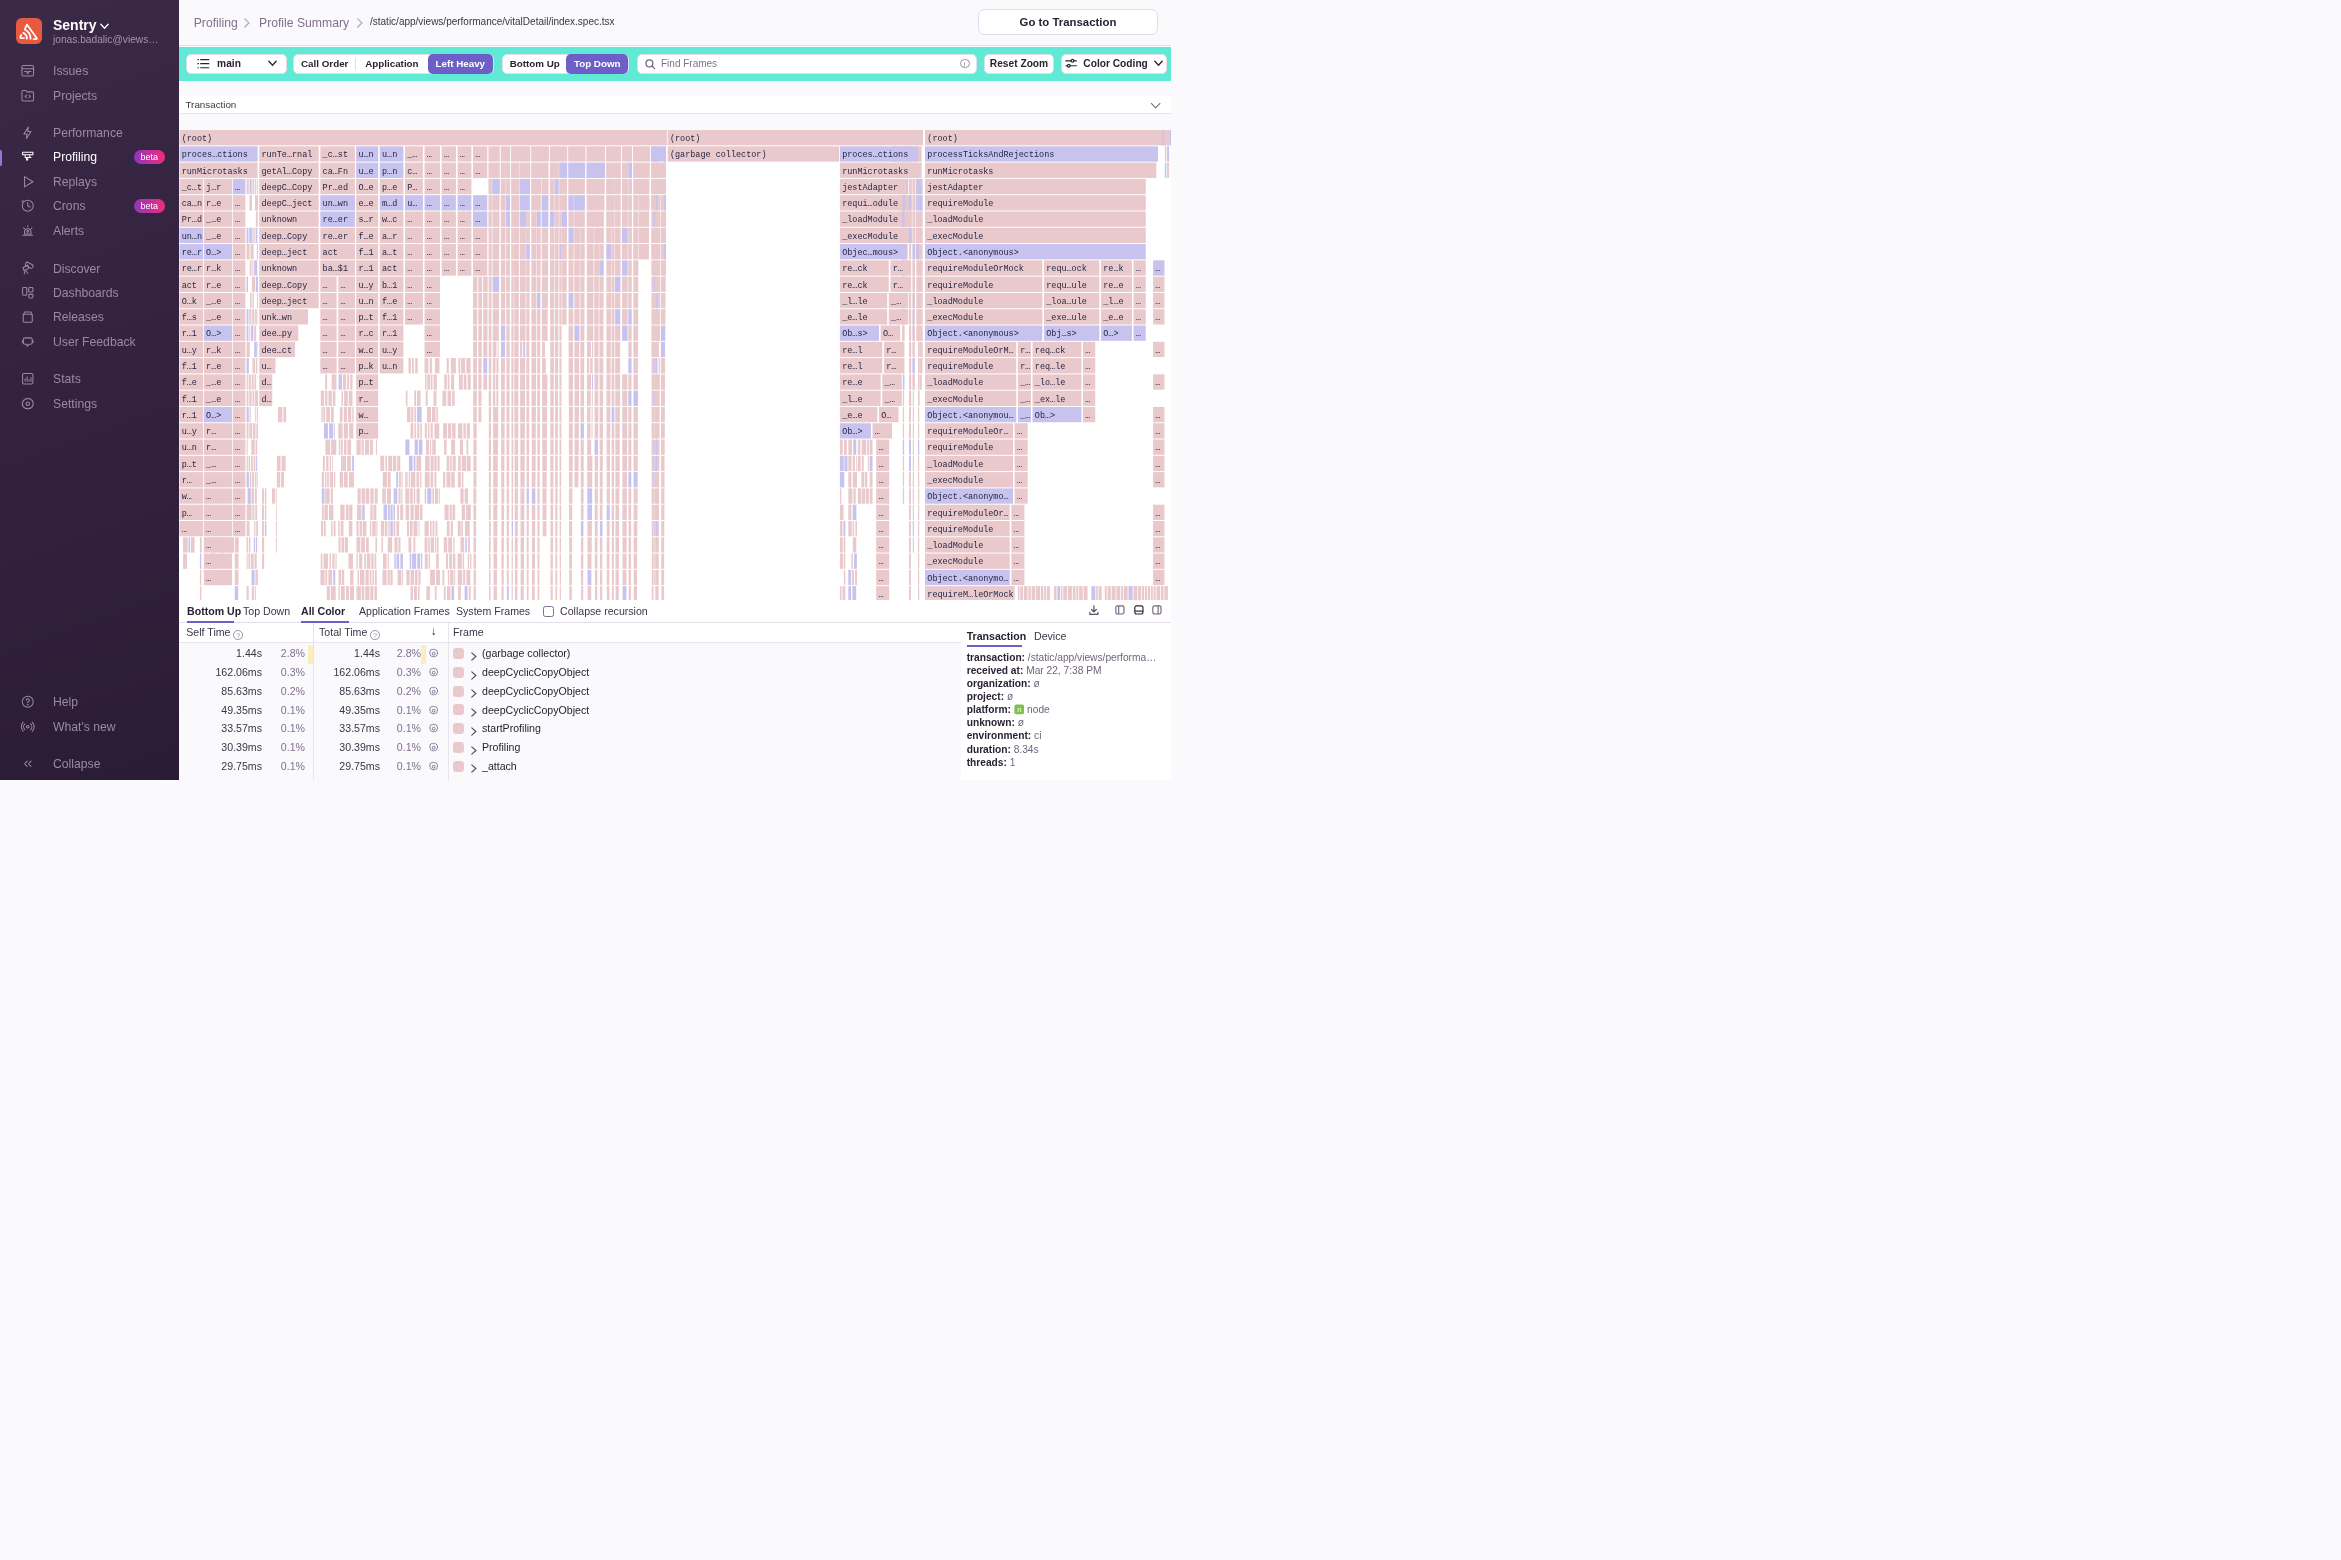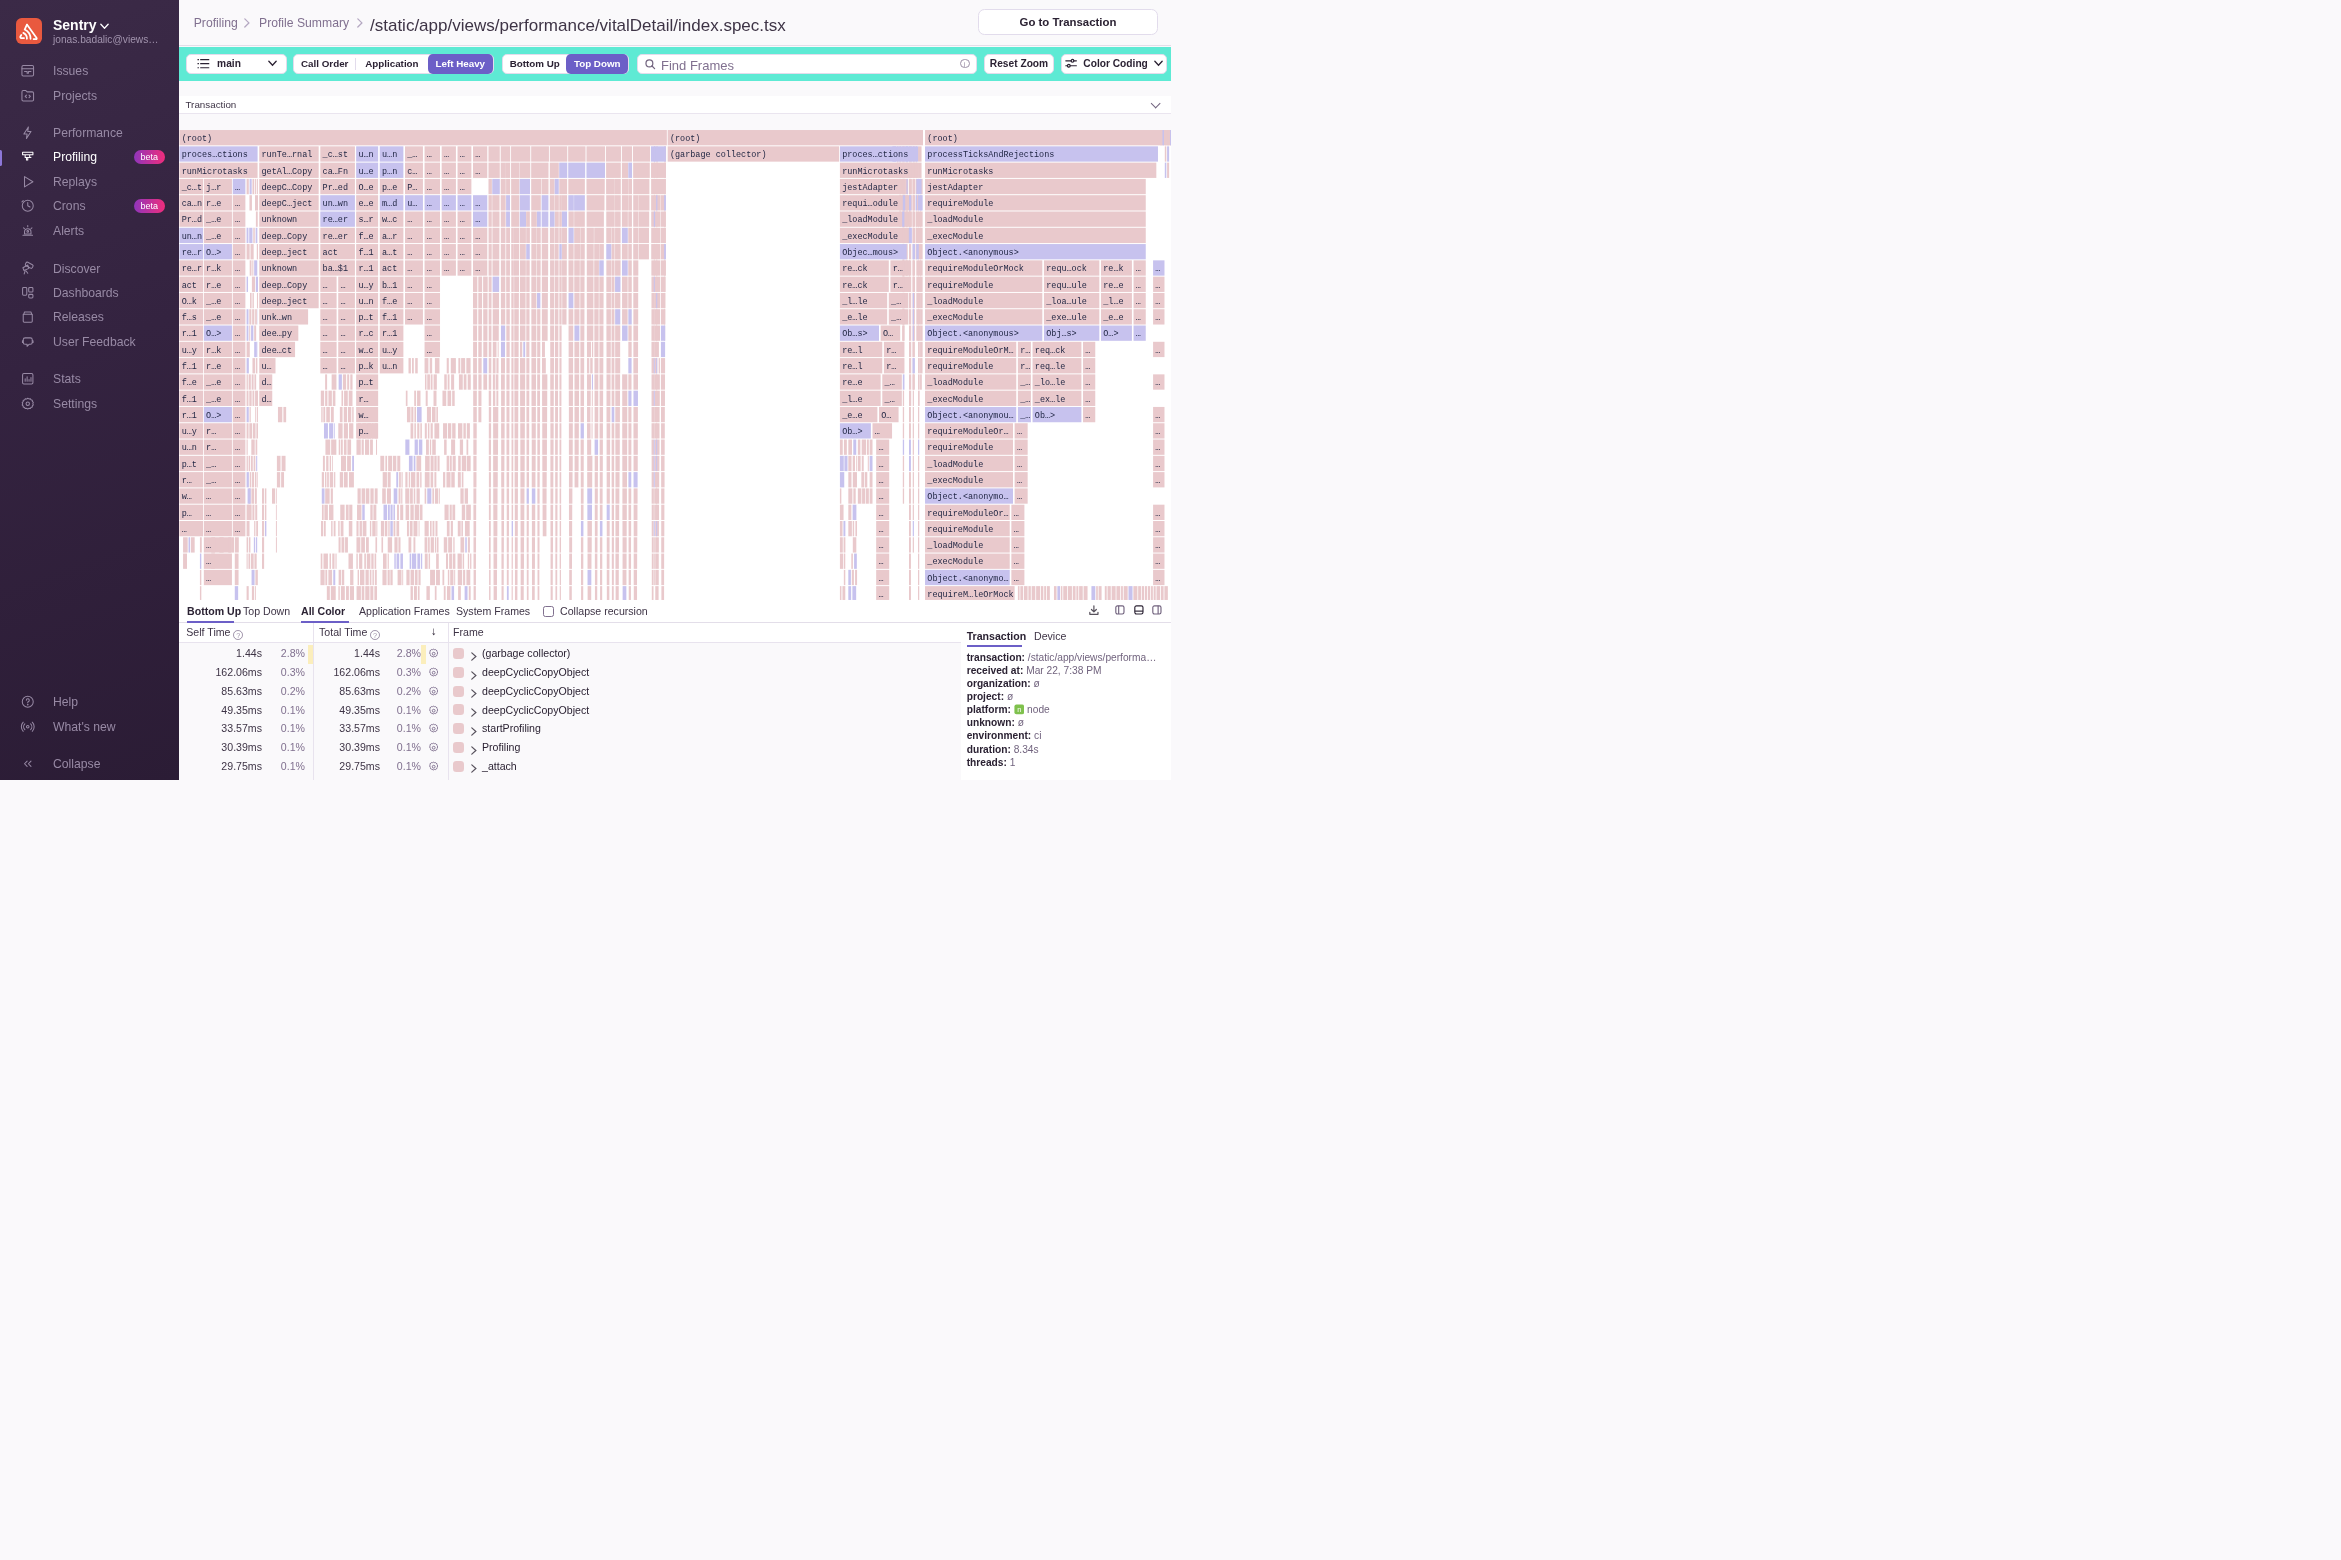--- a/index.html
+++ b/index.html
@@ -8,30 +8,30 @@
 .orgmail{position:absolute;left:53px;top:34px;font-size:10.2px;color:#a294ae}
 .nav{position:absolute;left:0;width:179px;height:24.4px;display:flex;align-items:center;color:#988aa5;font-size:12.2px}
 .nav svg{position:absolute;left:20.4px;width:15.5px;height:15.5px}
 .nav span.t{position:absolute;left:53px}
 .nav.act{color:#fff}
 .badge{position:absolute;left:134px;padding:2px 6.5px;border-radius:8.1px;font-size:9px;color:#fff;background:linear-gradient(90deg,#9035bb,#ef2d7c)}
 .actbar{position:absolute;left:0;top:150px;width:2.4px;height:16.3px;background:#8d77d8;border-radius:0 1.6px 1.6px 0}
 #main{position:absolute;left:179px;top:0;width:992px;height:780px}
 #topbar{position:absolute;left:0;top:0;width:992px;height:46px;border-bottom:0.8px solid #e3dee9;background:#faf9fb}
 .crumb{position:absolute;top:15.5px;font-size:12.2px;color:#80708f}
-.crumbpath{position:absolute;top:15.5px;font-size:17px;color:#3e3446}
+.crumbpath{position:absolute;top:15.5px;font-size:10px;color:#3e3446}
 #gotrans{position:absolute;left:799px;top:9px;width:180px;height:26px;border:0.8px solid #e2dcec;border-radius:6.5px;background:#fff;font-size:11.4px;font-weight:bold;color:#2b2233;text-align:center;line-height:24.4px}
 #toolbar{position:absolute;left:0;top:47px;width:992px;height:34px;background:#5eead4}
 .btn{position:absolute;top:6.5px;height:20.4px;border:0.8px solid #e2dcec;border-radius:4.9px;background:#fff;color:#2b2233;font-size:10.2px;font-weight:bold;display:flex;align-items:center;justify-content:center}
 .seg{position:absolute;top:6.5px;height:20.4px;border:0.8px solid #e2dcec;border-radius:4.9px;background:#fff;display:flex;align-items:center;font-size:9.8px;font-weight:bold;color:#2b2233}
 .seg .it{display:inline-flex;align-items:center;justify-content:center;white-space:nowrap;height:19px}
 .seg .sel{display:inline-flex;align-items:center;justify-content:center;white-space:nowrap;background:#6c5fc7;color:#fff;border-radius:4.9px;height:20.4px;margin:-0.8px 0}
 .seg .dv{width:0.8px;height:12.2px;background:#e2dcec}
 #search{position:absolute;left:458px;top:6.5px;width:340px;height:20.4px;border:0.8px solid #e2dcec;border-radius:4.9px;background:#fff}
-#search .ph{position:absolute;left:23px;top:3.7px;font-size:13px;color:#80708f}
+#search .ph{position:absolute;left:23px;top:3.7px;font-size:10px;color:#80708f}
 .hdrrow{position:absolute;left:0;width:992px;background:#fff;border-bottom:0.8px solid #eae5ef;font-size:9.8px;color:#3e3446}
 .hdrrow span{position:absolute;left:6.5px}
 .chev{position:absolute;width:7.3px;height:7.3px;border-right:1.3px solid #71637e;border-bottom:1.3px solid #71637e;transform:rotate(45deg)}
 #flamebg{position:absolute;left:0;top:130px;width:992px;height:470px;background:#fff}
 #tabs{position:absolute;left:0;top:600px;width:992px;height:23px;background:#fff;border-bottom:0.8px solid #e3dee9;font-size:10.6px;color:#3e3446}
 #tabs span{position:absolute;top:4.9px}
 .tabu{position:absolute;top:21px;height:2.4px;background:#6c5fc7}
 #tablehdr{position:absolute;left:0;top:623px;width:992px;height:20px;background:#fff;border-bottom:0.8px solid #e8e3ee;font-size:10.6px;color:#3e3446}
 .vline{position:absolute;top:623px;height:157px;width:0.8px;background:#e8e3ee}
 .num{position:absolute;font-size:10.6px;color:#3e3446;text-align:right}

